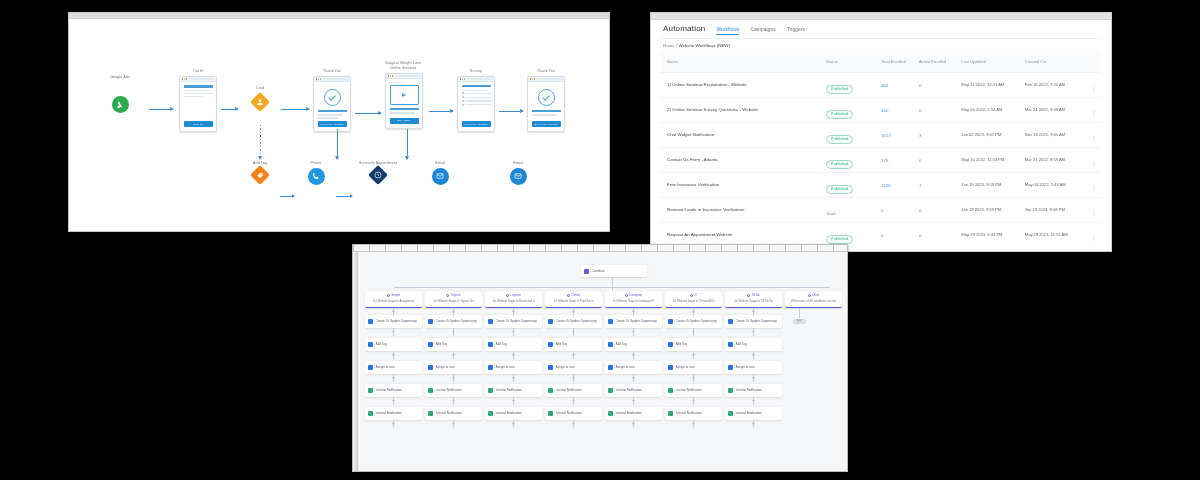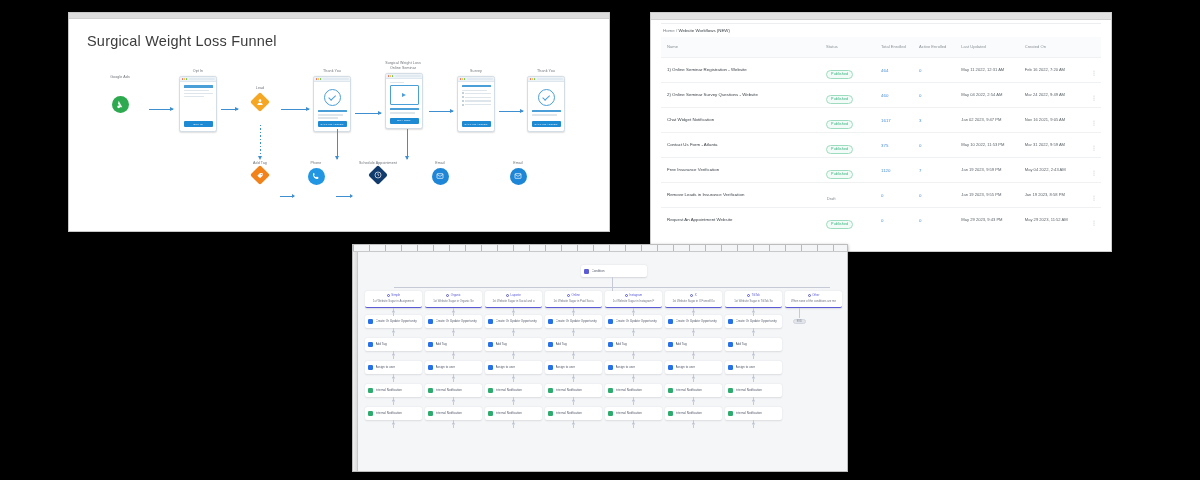--- a/index.html
+++ b/index.html
@@ -242,21 +242,20 @@
     display:flex; align-items:center; justify-content:center;
   }
   .v-spine { position:absolute; width:.7px; background:#c6cad6; }
   .h-spine { position:absolute; height:.7px; background:#c6cad6; }
 </style>
 </head>
 <body>
 
 <div id="funnel-panel">
   <div class="topstrip"></div>
-  <div class="funnel-title">Surgical Weight Loss Funnel</div>
 
   <div class="funnel-stage-wrap" style="left:28px; top:62px; width:46px;">
     <div class="stage-label">Google Ads</div>
     <div style="display:flex;justify-content:center;margin-top:16px;">
       <div class="circ-icon" style="background:#2DA94F;">
         <svg width="11" height="11" viewBox="0 0 24 24" fill="#fff">
             <path d="M8 4l8 14H11L6.5 10z" opacity=".9"></path>
             <circle cx="8" cy="17" r="3"></circle>
           </svg>
       </div>
@@ -454,20 +453,26 @@
             <path d="M3 7l9 6 9-6"></path>
           </svg>
       </div>
     </div>
   </div>
 </div>
 
 <div id="automation-panel">
   <div class="winbar"></div>
 
+  <div class="auto-head">
+    <div class="auto-title">Automation</div>
+    <div class="auto-tab active">Workflows</div>
+    <div class="auto-tab">Campaigns</div>
+    <div class="auto-tab">Triggers</div>
+  </div>
   <div class="auto-sep"></div>
 
   <div class="crumbs">
     <span>Home</span>
     <span>/</span>
     <span class="cur">Website Workflows (NEW)</span>
   </div>
 
   <div class="tbl">
     <div class="row hdr">

